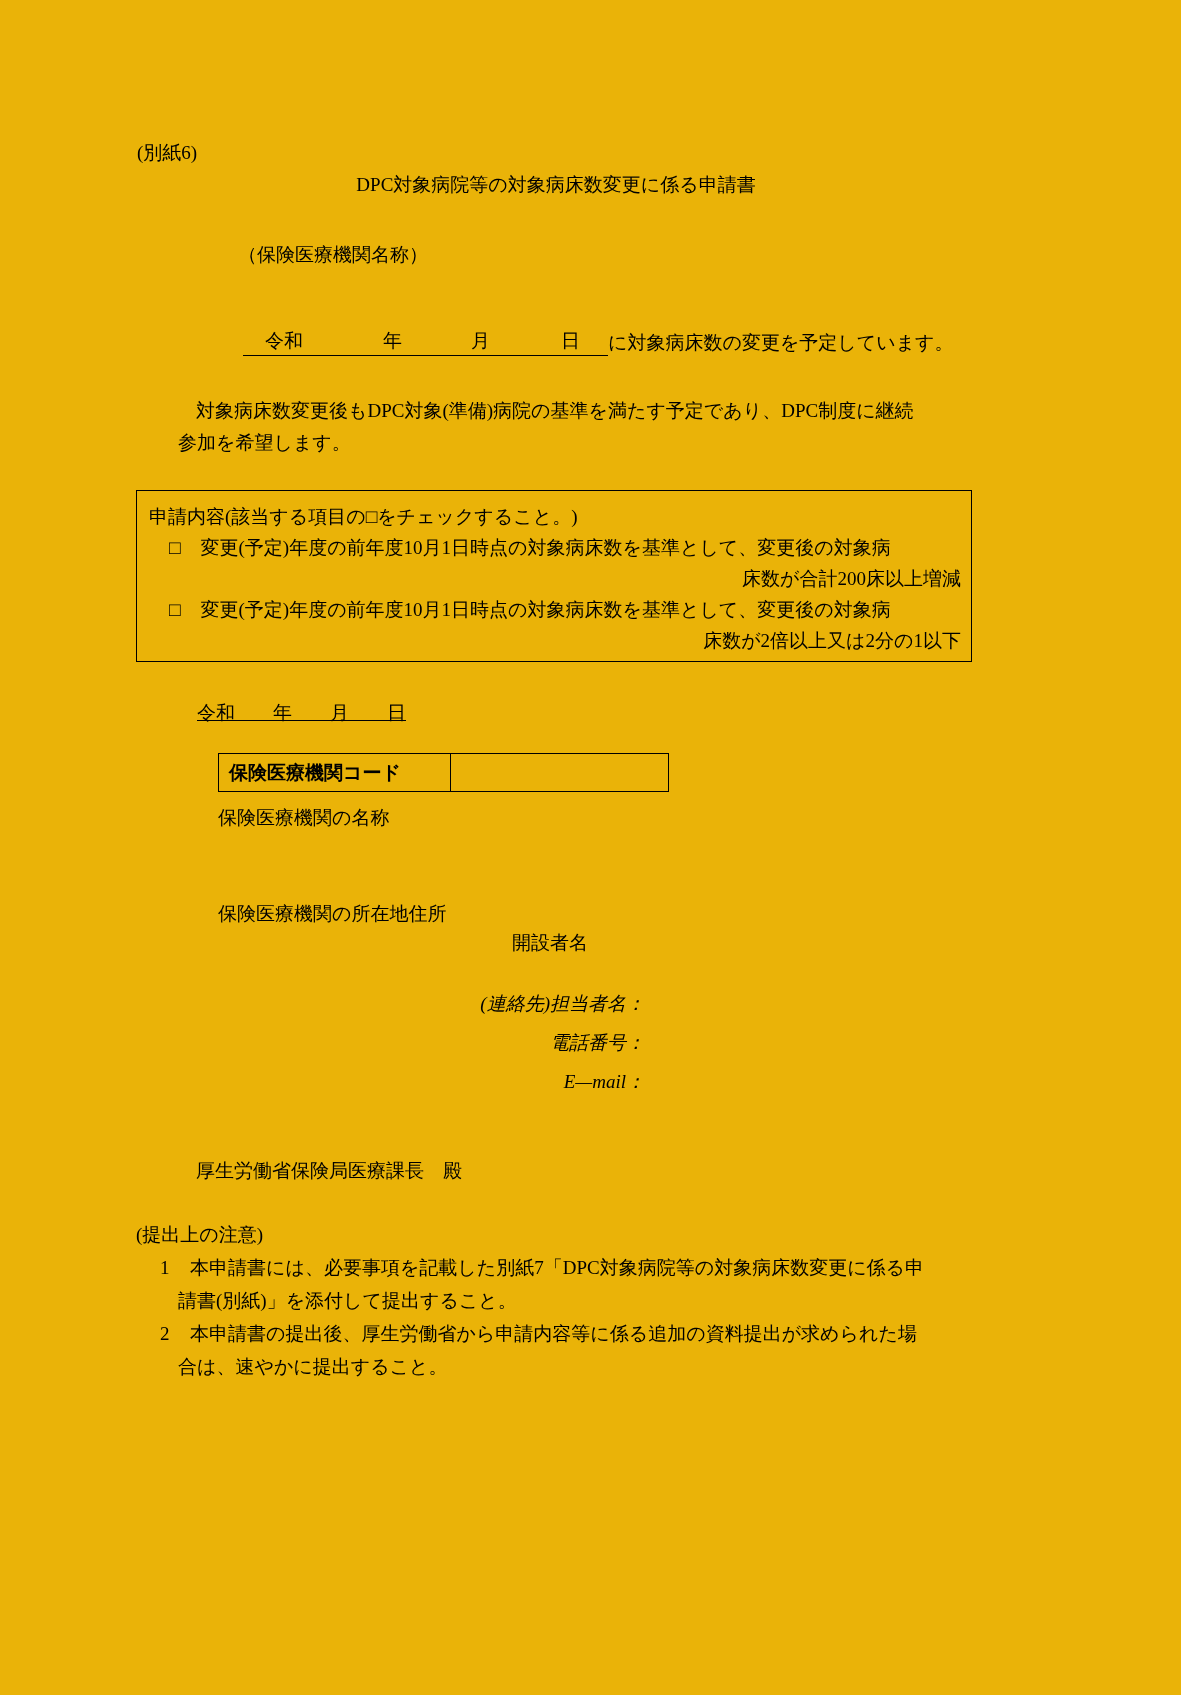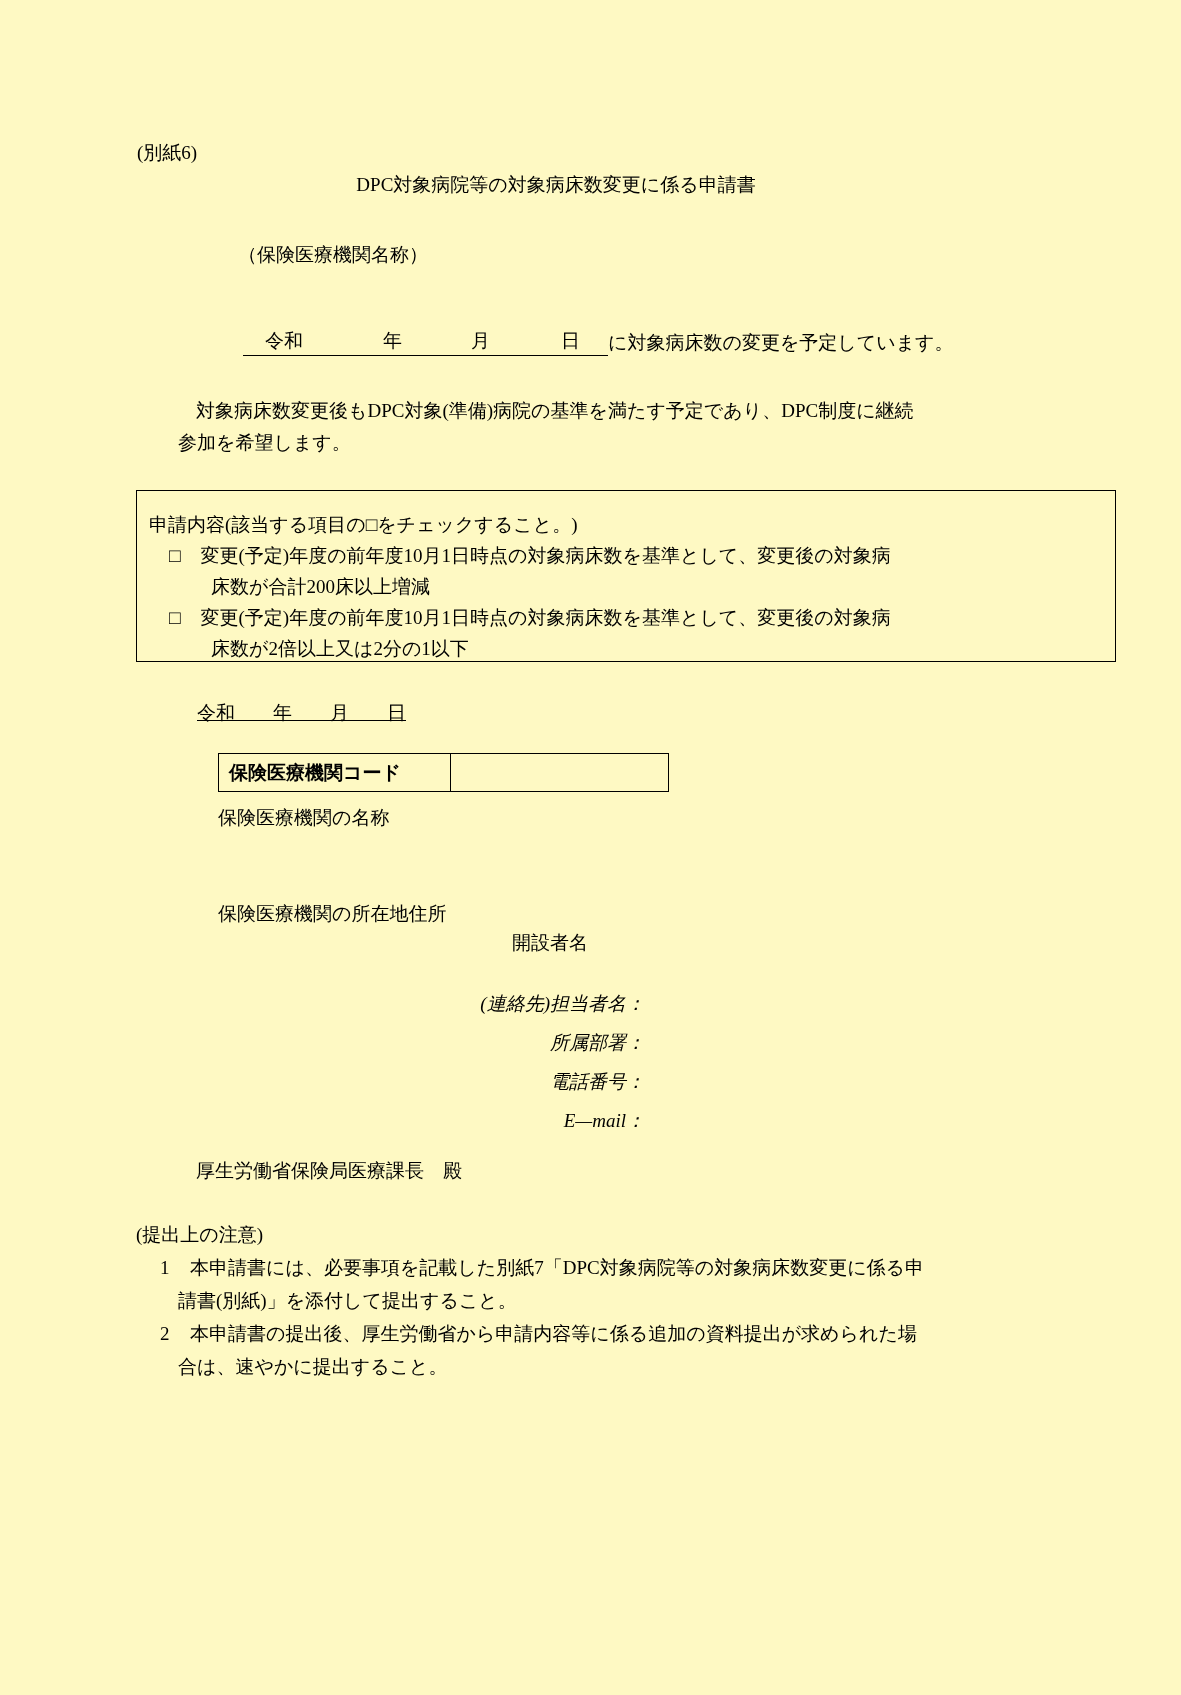--- a/index.html
+++ b/index.html
@@ -1,21 +1,21 @@
 <!DOCTYPE html>
 <html><head>
 <meta charset="utf-8">
 <style>
   * { box-sizing: border-box; }
   html, body { margin: 0; padding: 0; background: #ffffff; }
   .page {
     position: relative;
     width: 1181px;
     height: 1695px;
-    background: #fef9c3;
+    background: #eab308;
     color: #000000;
     font-family: "Liberation Serif", "DejaVu Serif", serif;
     font-size: 19px;
     overflow: hidden;
   }
   .abs { position: absolute; white-space: nowrap; }
   .title-wrap { left: 0; top: 172px; width: 1100px; text-align: center; padding-left: 12px; }
   .blank-underline {
     display: inline-block;
     border-bottom: 1px solid #000;
@@ -30,28 +30,28 @@
     border-bottom: 1px solid #000;
     vertical-align: bottom;
   }
   .date-seg > span { position: absolute; bottom: 1px; }
   .ds-era { left: 22px; }
   .ds-year { left: 140px; }
   .ds-month { left: 228px; }
   .ds-day { left: 318px; }
   .app-box {
     border: 1px solid #000;
-    padding: 18px 10px 0 12px;
-    width: 980px;
+    padding: 10px 10px 0 12px;
+    width: 836px;
     height: 172px;
   }
   .app-box div { line-height: 31px; }
   .box-line1 { margin-left: 20px; }
   .box-line1 .cb { display: inline-block; margin-right: 20px; }
-  .box-line2 { margin-left: 62px; }
+  .box-line2 { margin-left: 38px; text-align: right; }
   .code-table { border-collapse: collapse; font-weight: bold; }
   .code-table td { border: 1px solid #000; height: 38px; padding: 0; }
   .label-cell { width: 232px; padding-left: 10px !important; }
   .value-cell { width: 218px; }
   .contact-block { left: 300px; top: 984px; width: 345px; text-align: right; font-style: italic; }
   .contact-block div { line-height: 39px; }
   .note-num { display: inline-block; width: 30px; }
 </style>
 </head>
 <body>
@@ -107,21 +107,20 @@
   </div>
 
   <div class="abs" style="left:218px; top:805px;">保険医療機関の名称</div>
 
   <div class="abs" style="left:218px; top:868px;margin-top:33px;">保険医療機関の所在地住所</div>
 
   <div class="abs" style="left:512px; top:930px;">開設者名</div>
 
   <div class="abs contact-block">
     <div>(連絡先)担当者名：</div>
-    <div>所属部署：</div>
     <div>電話番号：</div>
     <div>E—mail：</div>
   </div>
 
   <div class="abs" style="left:196px; top:1158px;">厚生労働省保険局医療課長　殿</div>
 
   <div class="abs" style="left:136px; top:1222px;">(提出上の注意)</div>
 
   <div class="abs" style="left:160px; top:1255px;">
     <span class="note-num">1</span><span>本申請書には、必要事項を記載した別紙7「DPC対象病院等の対象病床数変更に係る申</span>

